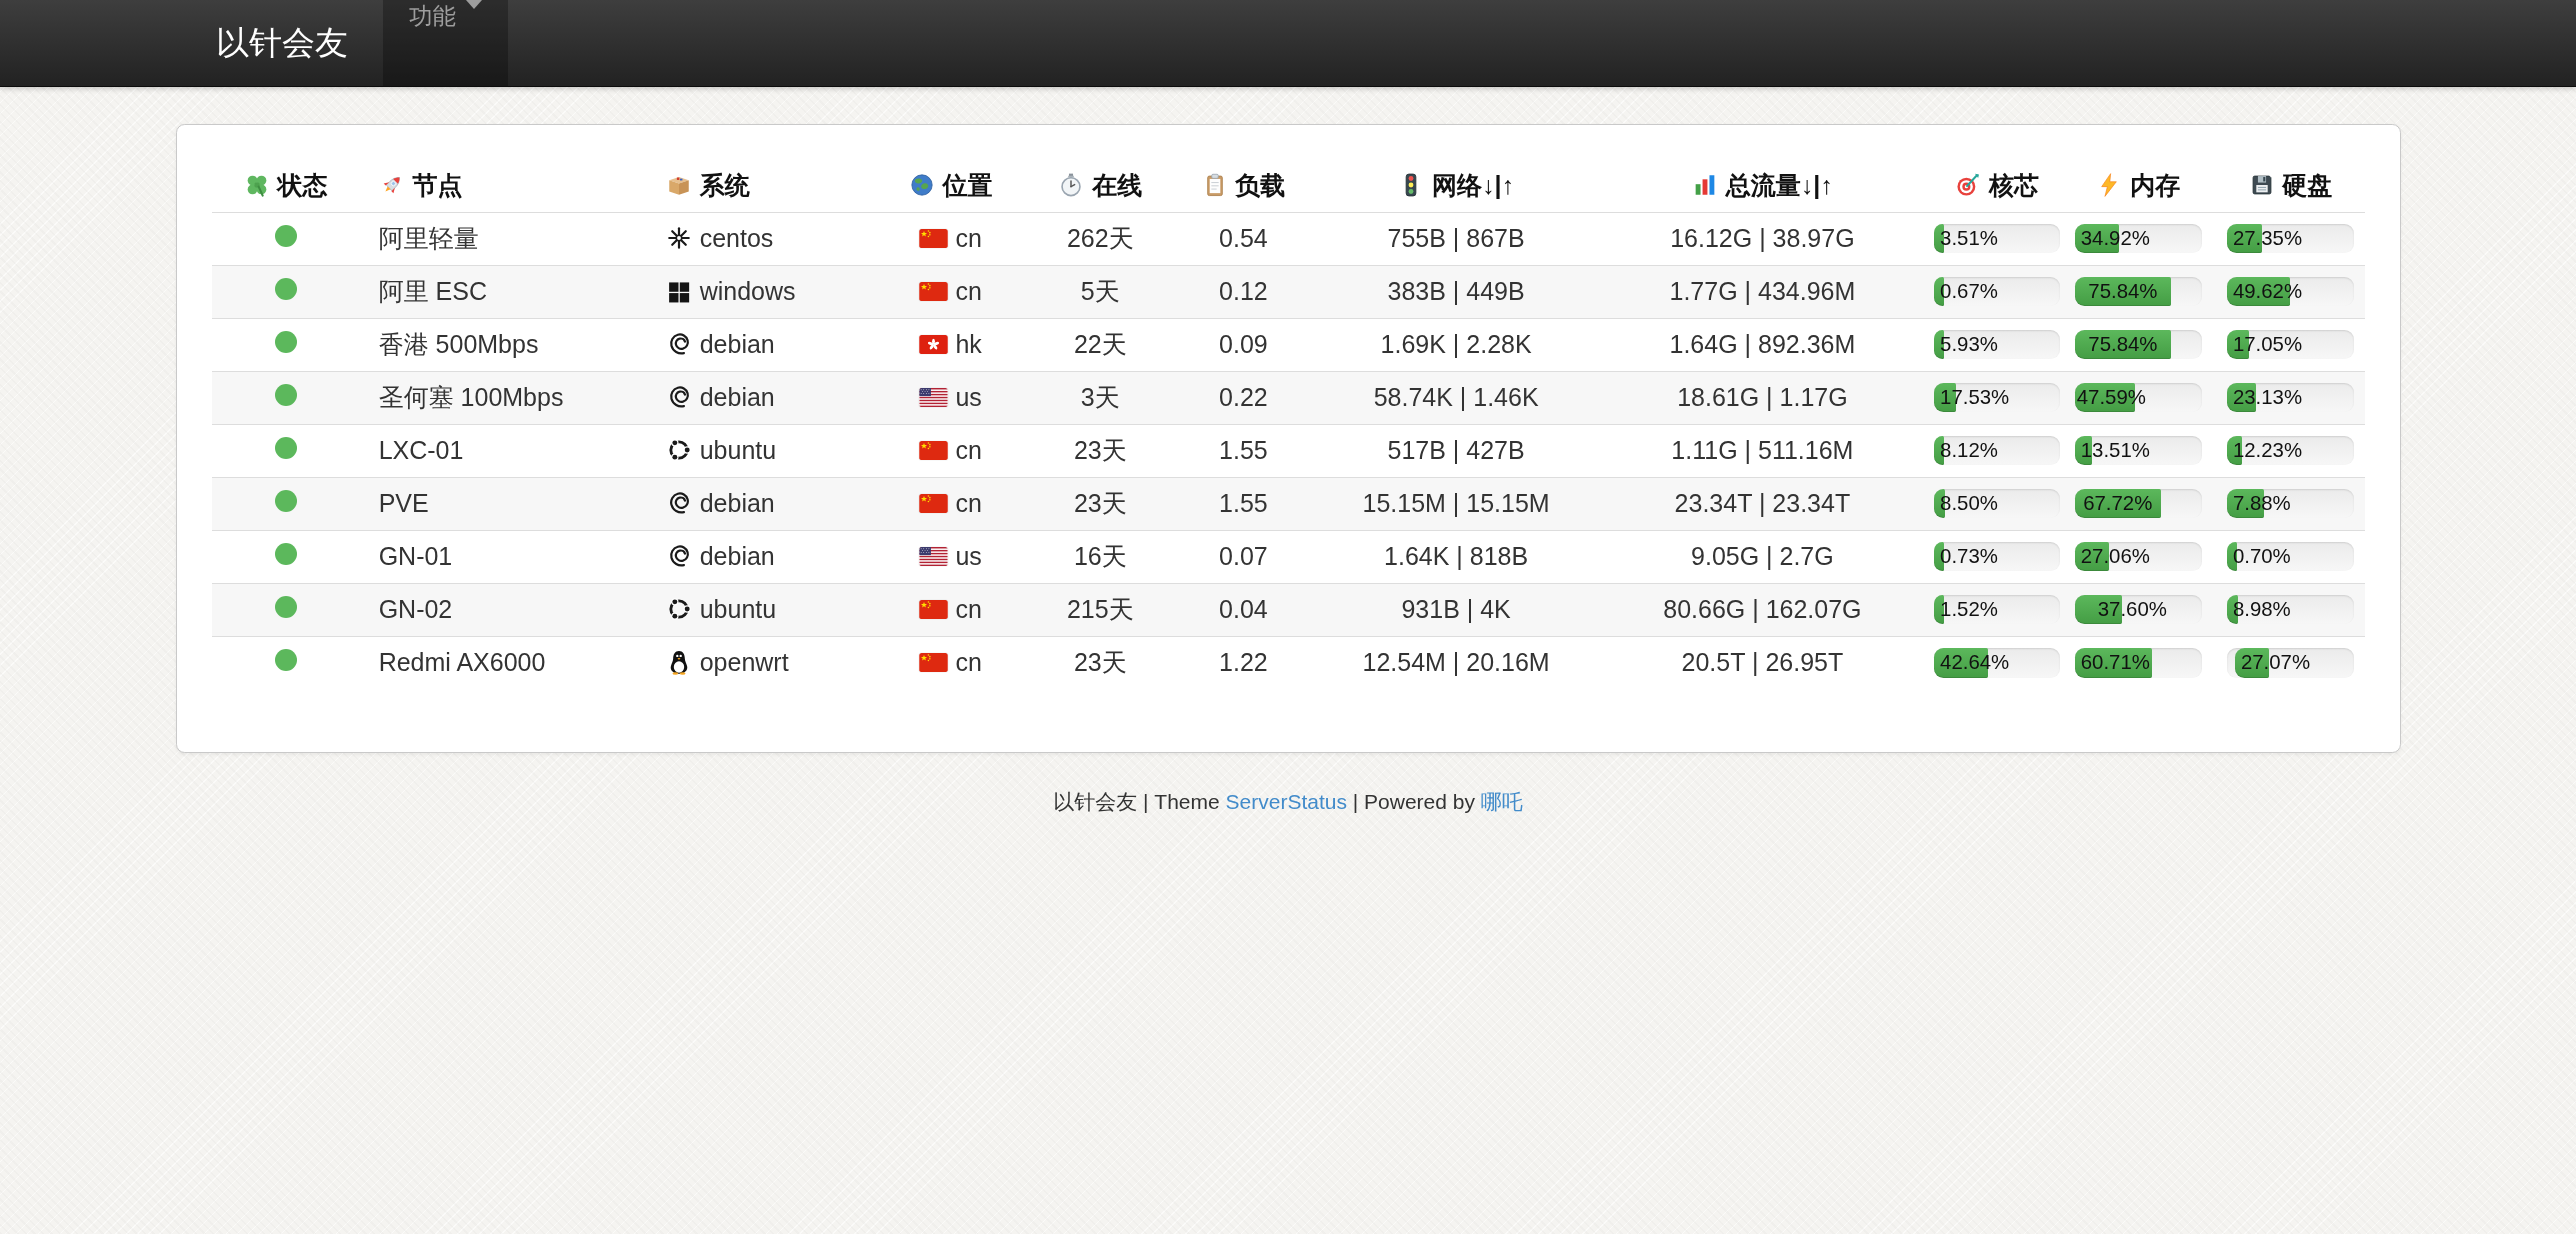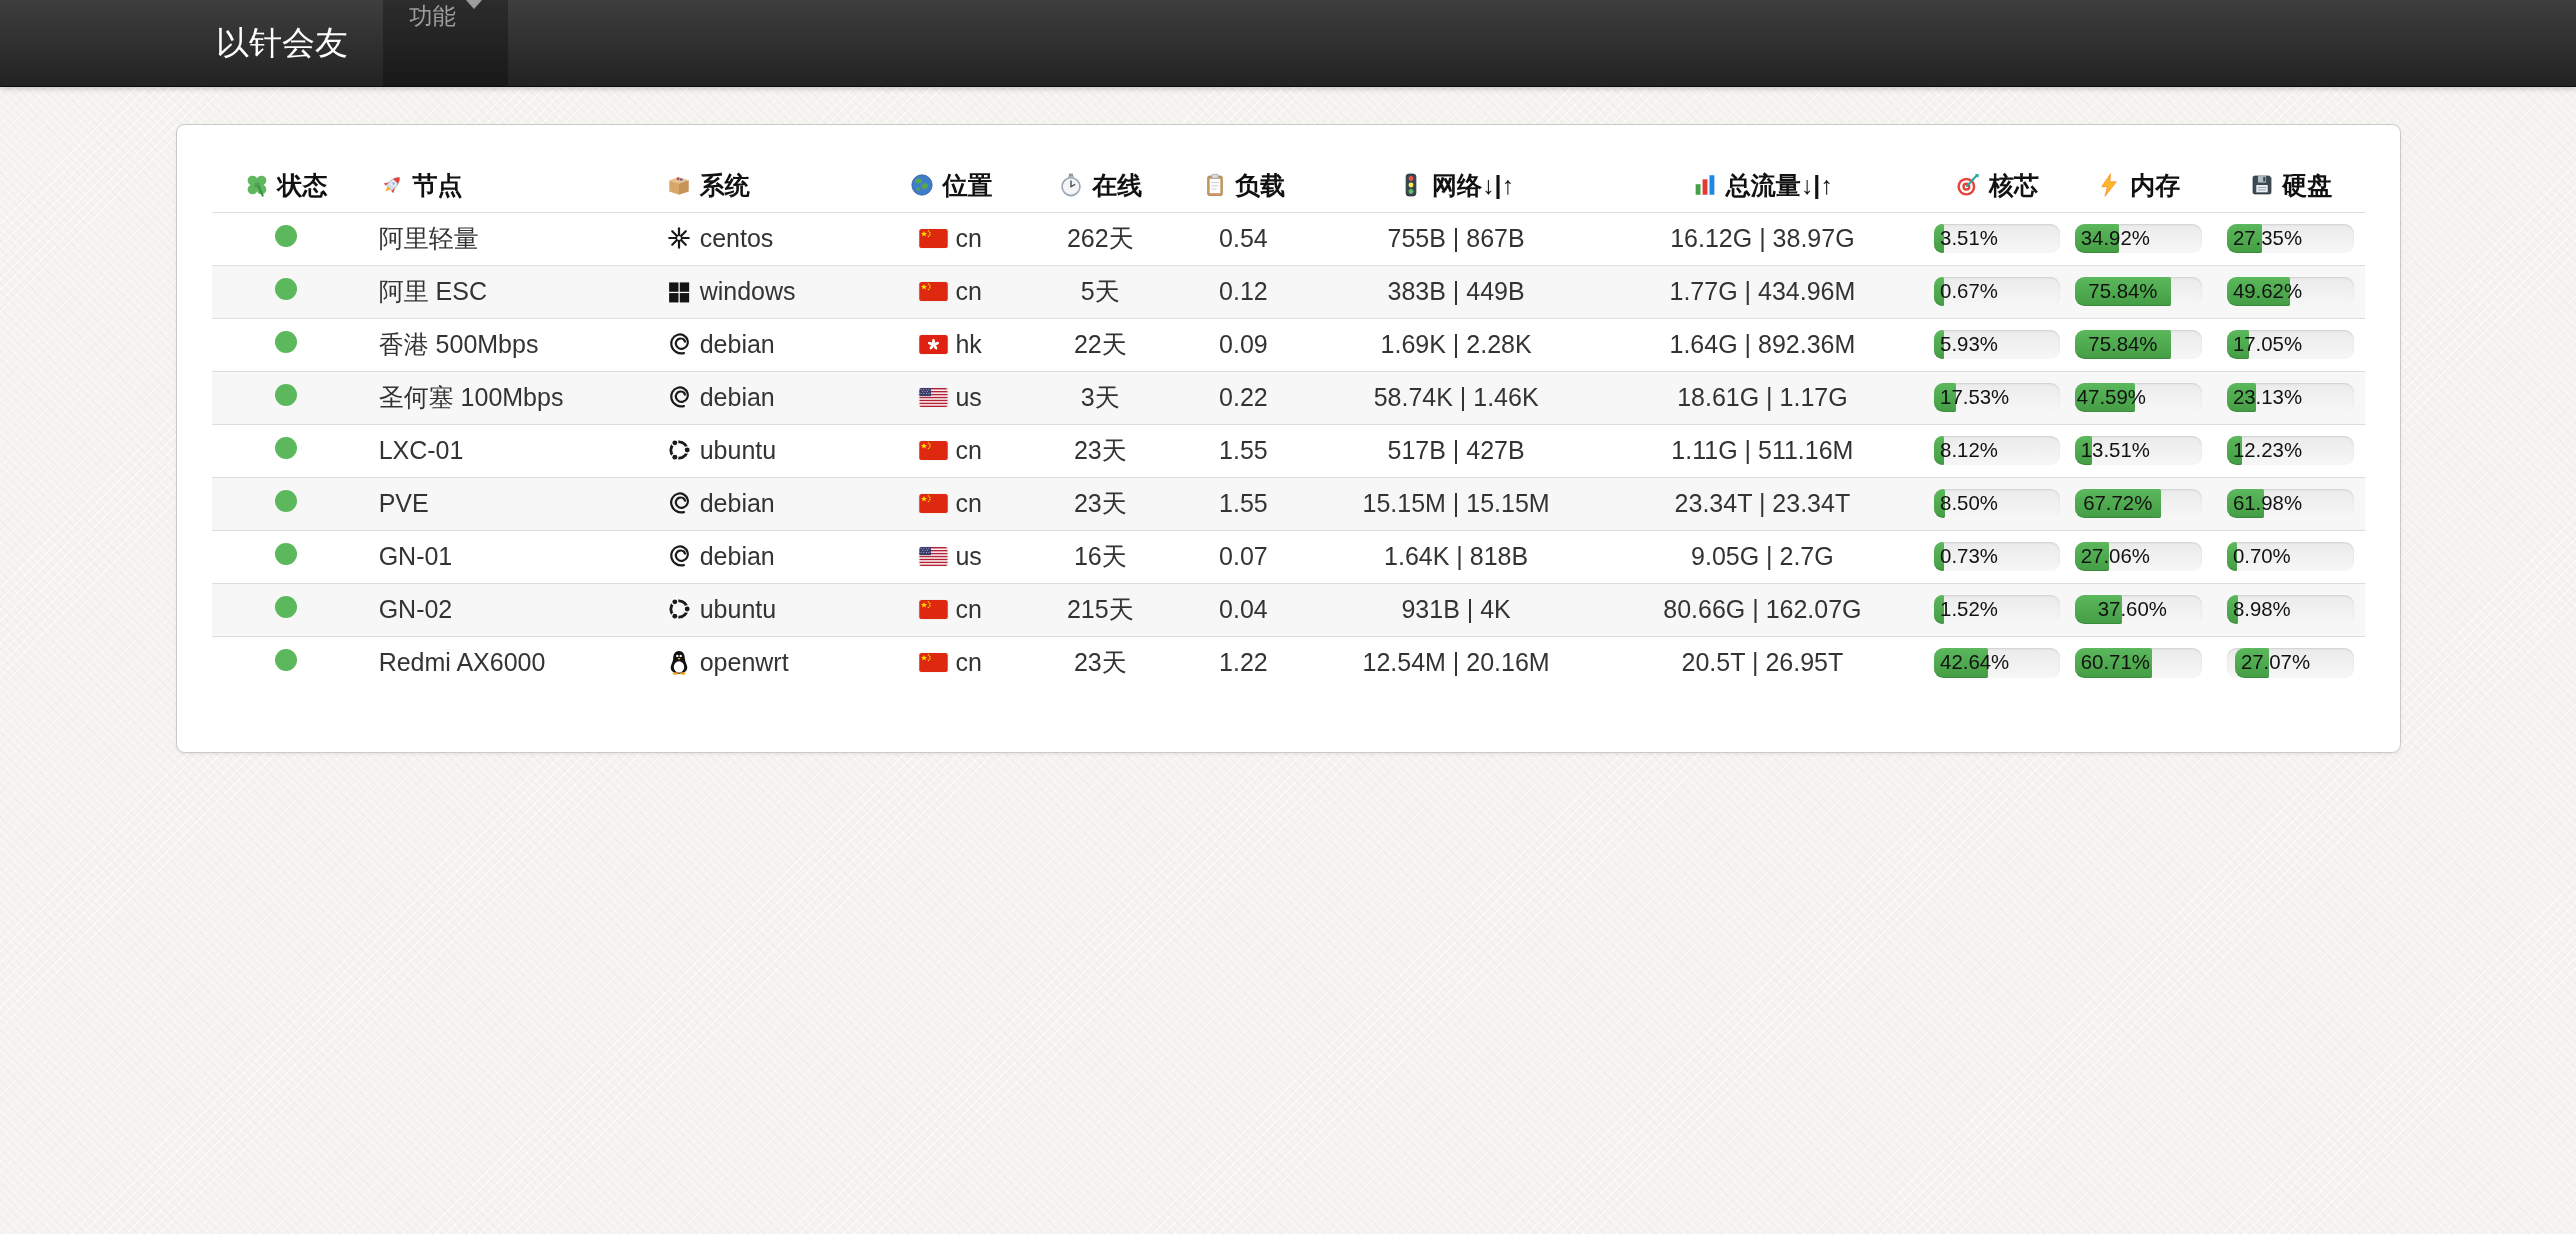--- a/index.html
+++ b/index.html
@@ -488,21 +488,21 @@
     <td>
             <div class="progress">
               <div class="progress-bar" style="width: 67.72%;">
                 <small>67.72%</small>
               </div>
             </div>
           </td>
     <td>
             <div class="progress">
               <div class="progress-bar" style="width: 29.43%;">
-                <small style="left: 6px; transform: none;">61.98%</small>
+                <small style="left: 6px; transform: none;">7.88%</small>
               </div>
             </div>
           </td>
   </tr>
 
   <tr>
     <td><span class="dot"></span></td>
     <td class="al pad-node">GN-01</td>
     <td class="al pad-os"><span class="osicon"><svg width="26" height="26" viewBox="0 0 20 20">
                 <path d="M14.6,8.2 C14.1,6.4 12.2,5.4 10.4,5.9 C8.3,6.4 7.1,8.5 7.7,10.6 C8.3,12.9 10.7,14.2 13,13.6 C15.8,12.8 17.4,9.9 16.6,7.1 C15.7,3.9 12.3,2 9.1,2.9 C5.4,3.9 3.2,7.7 4.2,11.4 C5.3,15.6 9.6,18.1 13.8,17" fill="none" stroke="#1a1a1a" stroke-width="1.7" stroke-linecap="round"></path>
@@ -664,14 +664,15 @@
                 <small style="left: 6px; transform: none;">27.07%</small>
               </div>
             </div>
           </td>
   </tr>
 </tbody>
   </table>
 </div>
 
 <div class="footer">
+  <div class="line1"><span>以针会友 | Theme </span><a>ServerStatus</a><span> | Powered by </span><a>哪吒</a></div>
 </div>
 
 
 </body></html>

